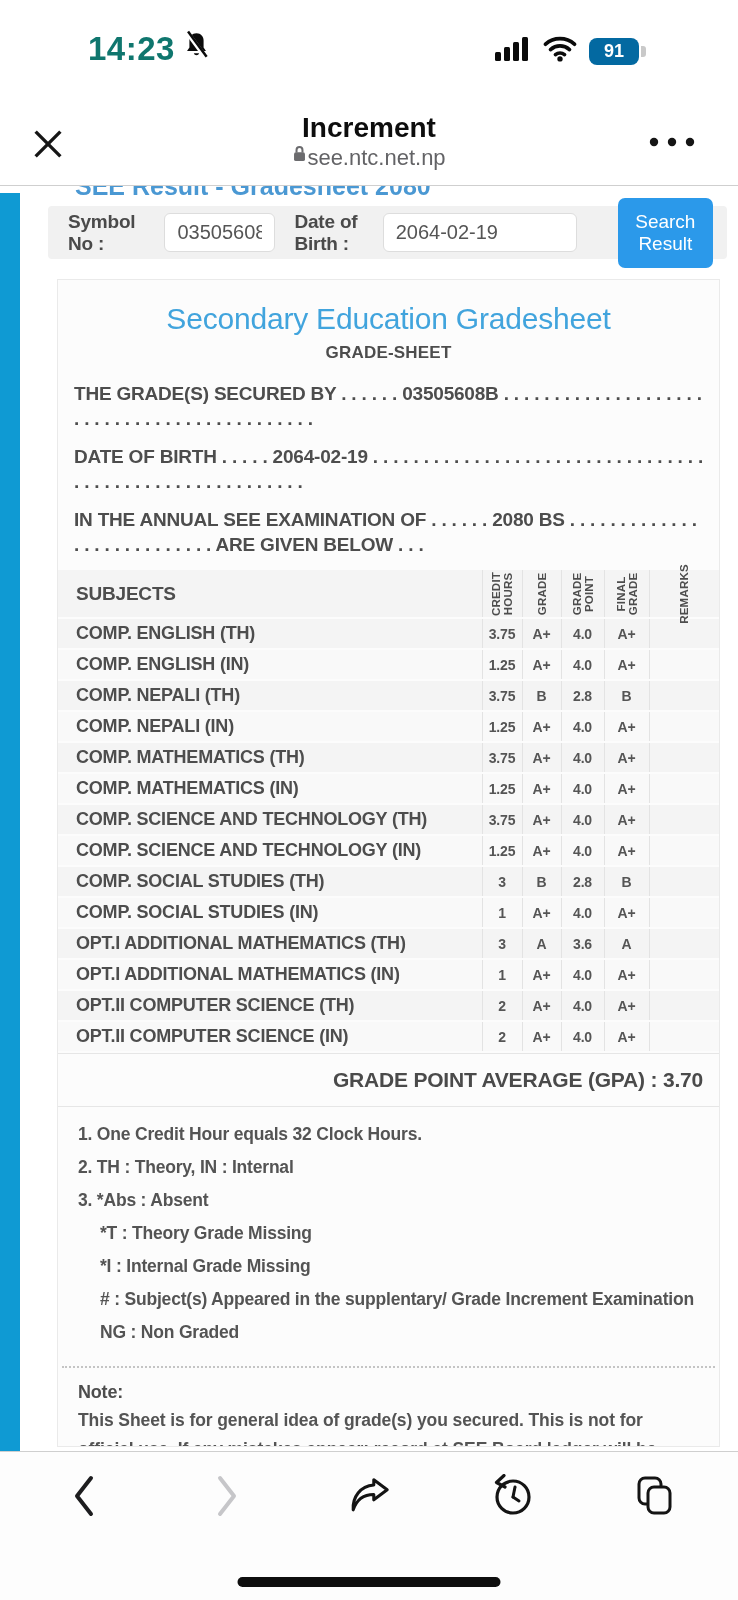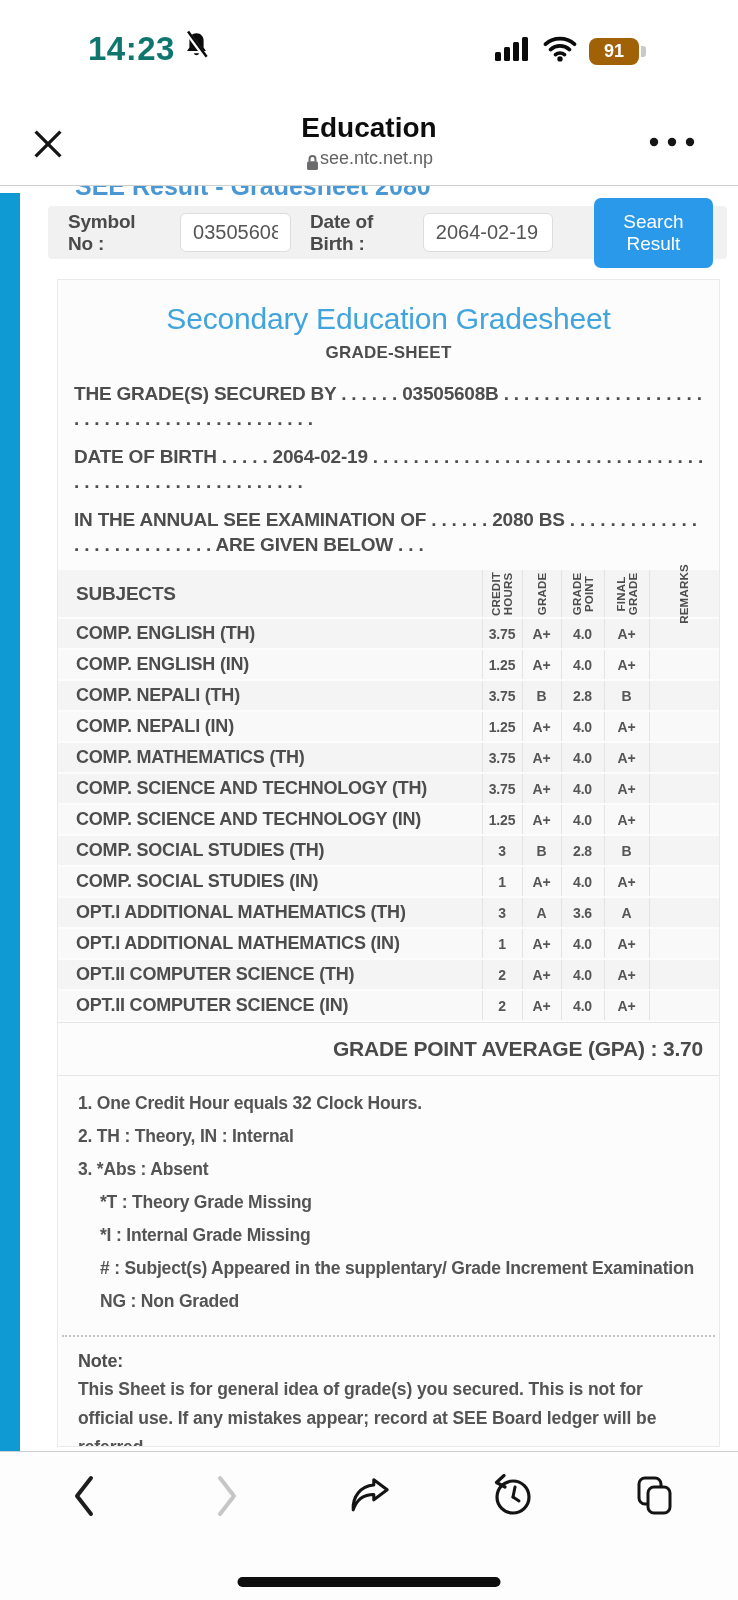--- a/index.html
+++ b/index.html
@@ -6,47 +6,47 @@
   html,body { width:738px; }
   body {
     width:738px; height:1600px; background:#ffffff; overflow:hidden;
     font-family:"Liberation Sans","DejaVu Sans",sans-serif; color:#4d4d4d;
     position:relative;
   }
   
   .status-bar { height:100px; background:#fff; position:relative; }
   .sb-time { position:absolute; left:88px; top:30px; font-size:33px; font-weight:700; color:#0f766e; letter-spacing:.5px; display:flex; align-items:center; gap:8px;}
   .sb-right { position:absolute; right:92px; top:36px; display:flex; align-items:center; gap:12px; }
-  .battery { position:relative; width:50px; height:27px; background:#a16207; border-radius:8px;
+  .battery { position:relative; width:50px; height:27px; background:#0369a1; border-radius:8px;
              display:flex; align-items:center; justify-content:center; }
   .battery span { color:#fff; font-size:18px; font-weight:700; }
   .battery-tip { width:5px; height:11px; background:#c9c9c9; border-radius:0 3px 3px 0; margin-left:2px; }
   
   .browser-header { height:86px; background:#fff; border-bottom:1px solid #cfcfcf; position:relative; }
   .bh-close { position:absolute; left:30px; top:26px; width:36px; height:36px; cursor:pointer; }
   .bh-center { position:absolute; left:0; right:0; top:12px; text-align:center; }
   .bh-title { font-size:28px; font-weight:700; color:#0d0d0d; line-height:32px; }
-  .bh-url { font-size:18px; color:#636366; line-height:28px; display:inline-flex; align-items:flex-end; }
+  .bh-url { font-size:22px; color:#636366; line-height:28px; display:inline-flex; align-items:flex-start; }
   .bh-more { position:absolute; right:40px; top:30px; cursor:pointer; }
   
   .content { position:relative; height:1265px; background:#fff; overflow:hidden; }
   .blue-bar { position:absolute; left:0; top:7px; bottom:0; width:20px; background:#0f9ad3; }
   .clipped-link { margin-left:75px; height:13px; overflow:hidden; }
   .clipped-link span { display:block; font-size:25px; font-weight:700; color:#4a98d3; margin-top:-14px; white-space:nowrap; }
   .search-form {
     margin:7px 11px 0 48px; background:#f1f1f1; border-radius:4px; height:53px;
     display:flex; align-items:center; padding:0 14px 0 20px;gap:19px;
   }
   .form-label { font-size:19px; font-weight:700; color:#4a4a4a; letter-spacing:-.2px; }
   .form-input {
     background:#fff; border:1px solid #ddd; border-radius:6px; height:39px;
     font-size:20px; color:#555; padding:0 12px; font-family:inherit;
   }
   .inp-symbol { width:111px; margin-left:10px; }
-  .inp-dob { width:130px; }
+  .inp-dob { width:194px; }
   .lbl-dob { }
   .search-btn {
     margin-left:22px; background:#2b99ea; color:#fff; border:none; border-radius:7px;
     font-size:19px; font-family:inherit; padding:13px 14px; cursor:pointer;
   }
   
   .card {
     margin:20px 0 0 57px; width:663px; height:1168px; background:#fcfcfc;
     border:1px solid #eaeaea; overflow:hidden; letter-spacing:-.2px;
   }
@@ -127,21 +127,21 @@
 </div>
 
 <div class="browser-header">
   <div class="bh-close">
     <svg width="36" height="36" viewBox="0 0 32 32">
       <line x1="5" y1="5" x2="27" y2="27" stroke="#151515" stroke-width="3"></line>
       <line x1="27" y1="5" x2="5" y2="27" stroke="#151515" stroke-width="3"></line>
     </svg>
   </div>
   <div class="bh-center">
-    <div class="bh-title">Education</div>
+    <div class="bh-title">Increment</div>
     <div class="bh-url">
       <svg width="15" height="19" viewBox="0 0 12 16">
         <path d="M3.5 7.2V5a2.5 2.5 0 0 1 5 0v2.2" stroke="#6b6b6e" stroke-width="1.7" fill="none"></path>
         <rect x="1.4" y="7" width="9.2" height="7.4" rx="1.6" fill="#6b6b6e"></rect>
       </svg>
       <span>see.ntc.net.np</span>
     </div>
   </div>
   <div class="bh-more">
     <svg width="52" height="24" viewBox="0 0 52 24">
@@ -262,20 +262,28 @@
             <td class="num"></td>
           </tr>
           <tr class="r-even">
             <td class="sub">COMP. MATHEMATICS (TH)</td>
             <td class="num">3.75</td>
             <td class="num">A+</td>
             <td class="num">4.0</td>
             <td class="num">A+</td>
             <td class="num"></td>
           </tr>
+          <tr class="r-odd">
+            <td class="sub">COMP. MATHEMATICS (IN)</td>
+            <td class="num">1.25</td>
+            <td class="num">A+</td>
+            <td class="num">4.0</td>
+            <td class="num">A+</td>
+            <td class="num"></td>
+          </tr>
           <tr class="r-even">
             <td class="sub">COMP. SCIENCE AND TECHNOLOGY (TH)</td>
             <td class="num">3.75</td>
             <td class="num">A+</td>
             <td class="num">4.0</td>
             <td class="num">A+</td>
             <td class="num"></td>
           </tr>
           <tr class="r-odd">
             <td class="sub">COMP. SCIENCE AND TECHNOLOGY (IN)</td>

